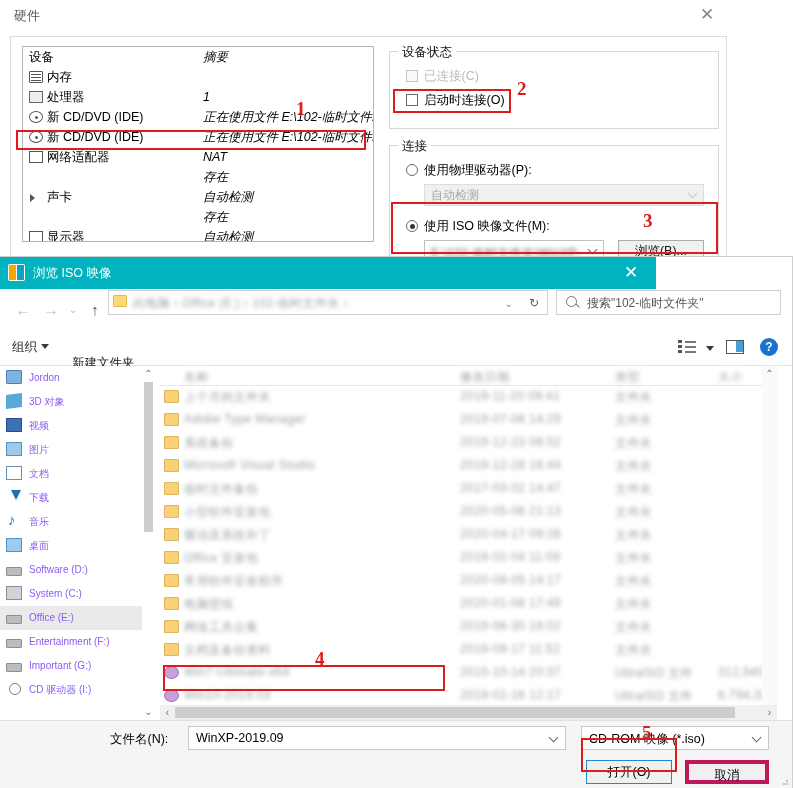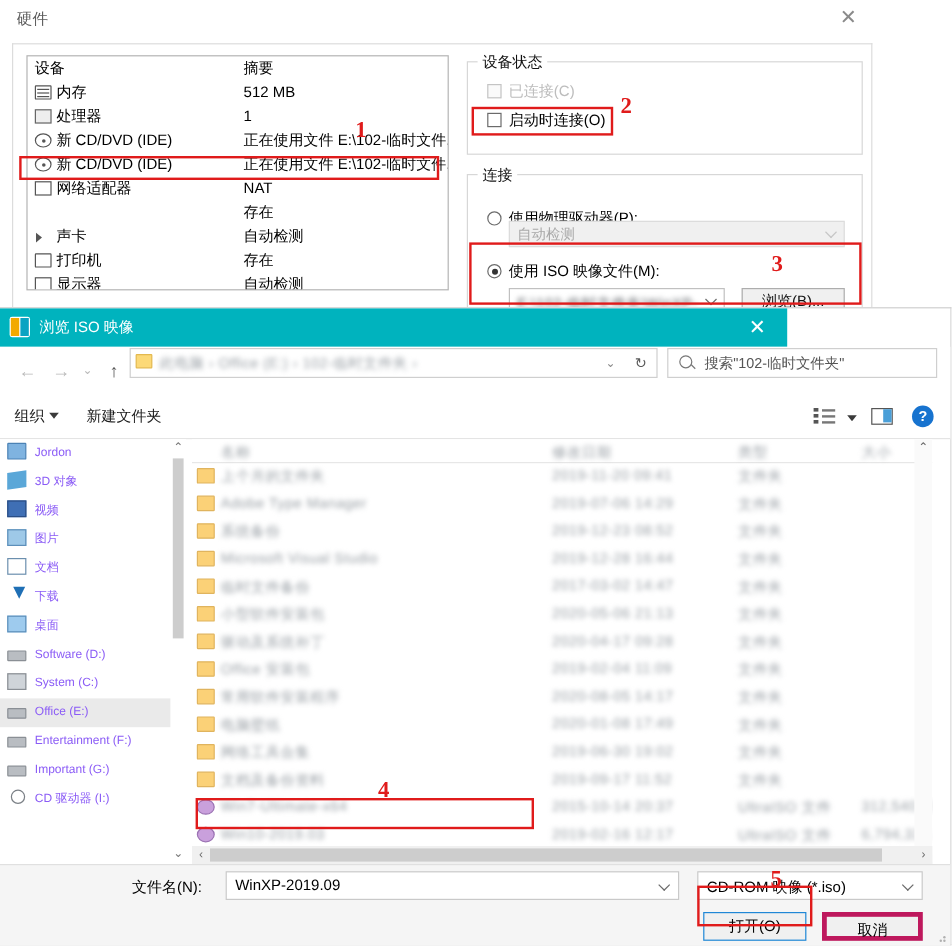--- a/index.html
+++ b/index.html
@@ -39,21 +39,21 @@
   }
 
   
   .dev-list {
     position: absolute; left: 11px; top: 9px; width: 352px; height: 196px;
     border: 1px solid #b4b4b4; background: #fff; overflow: hidden;
   }
   .dev-row { position: relative; height: 20px; line-height: 20px; padding-left: 6px; font-size: 12.5px; }
   .dev-head { font-size: 12.5px; }
   .dev-name { position: absolute; left: 6px; top: 0; width: 180px; white-space: nowrap; }
-  .dev-sum  { position: absolute; left: 180px; top: 0; width: 180px; white-space: nowrap; overflow:hidden; }
+  .dev-sum  { position: absolute; left: 180px; top: 0; width: 180px; white-space: nowrap; overflow:hidden;font-style:italic; }
   .dev-ico {
     display: inline-block; width: 14px; height: 12px; margin-right: 4px;
     vertical-align: -2px; position: relative;
   }
   .ico-mem { border:1px solid #555; background:#fff; border-radius:1px; }
   .ico-mem:after{content:"";position:absolute;left:1px;top:2px;right:1px;height:1px;background:#555;box-shadow:0 3px 0 #555,0 6px 0 #555;}
   .ico-cpu { border:1px solid #666; background:#eee; }
   .ico-cd  { border:1px solid #555; border-radius:50%; background:#fff;}
   .ico-cd:after{content:"";position:absolute;left:5px;top:4px;width:3px;height:3px;border-radius:50%;background:#555;}
   .ico-net { border:1px solid #555; background:#fff;}
@@ -261,21 +261,20 @@
 
     <div class="hw-body">
 
       <div class="dev-list">
         <div class="dev-row dev-head">
           <span class="dev-name">设备</span>
           <span class="dev-sum">摘要</span>
         </div>
         <div class="dev-row">
           <span class="dev-name"><span class="dev-ico ico-mem"></span><span>内存</span></span>
-          <span class="dev-sum">512 MB</span>
         </div>
         <div class="dev-row">
           <span class="dev-name"><span class="dev-ico ico-cpu"></span><span>处理器</span></span>
           <span class="dev-sum">1</span>
         </div>
         <div class="dev-row">
           <span class="dev-name"><span class="dev-ico ico-cd"></span><span>新 CD/DVD (IDE)</span></span>
           <span class="dev-sum">正在使用文件 E:\102-临时文件...</span>
         </div>
         <div class="dev-row">
@@ -287,42 +286,41 @@
           <span class="dev-sum">NAT</span>
         </div>
         <div class="dev-row">
           <span class="dev-sum">存在</span>
         </div>
         <div class="dev-row">
           <span class="dev-name"><span class="dev-ico ico-snd"></span><span>声卡</span></span>
           <span class="dev-sum">自动检测</span>
         </div>
         <div class="dev-row">
-          <span class="dev-name"><span class="dev-ico ico-prn"></span><span>打印机</span></span>
           <span class="dev-sum">存在</span>
         </div>
         <div class="dev-row">
           <span class="dev-name"><span class="dev-ico ico-mon"></span><span>显示器</span></span>
           <span class="dev-sum">自动检测</span>
         </div>
       </div>
 
       <div class="grp" style="left:378px; top:14px; width:330px; height:78px;">
         <span class="grp-label">设备状态</span>
         <div class="chk-row dis-text" style="left:16px; top:16px;">
           <span class="chkbox dis"></span><span>已连接(C)</span>
         </div>
         <div class="chk-row" style="left:16px; top:40px;">
           <span class="chkbox"></span><span>启动时连接(O)</span>
         </div>
       </div>
 
       <div class="grp" style="left:378px; top:108px; width:330px; height:148px;">
         <span class="grp-label">连接</span>
-        <div class="chk-row" style="left:16px; top:28px;text-align:right;">
+        <div class="chk-row" style="left:16px; top:16px;text-align:right;">
           <span class="radio"></span><span>使用物理驱动器(P):</span>
         </div>
         <div class="combo disabled" style="left:34px; top:38px; width:280px;">
           <span>自动检测</span>
           <span class="carat"></span>
         </div>
         <div class="chk-row" style="left:16px; top:72px;">
           <span class="radio on"></span><span>使用 ISO 映像文件(M):</span>
         </div>
         <div class="combo" style="left:34px; top:94px; width:180px;">
@@ -366,41 +364,42 @@
       <span class="addr-refresh">↻</span>
     </div>
 
     <div class="searchbox" style="top:33px; left:556px; width:225px;">
       <span class="search-ico"></span>
       <span class="search-ph">搜索"102-临时文件夹"</span>
     </div>
 
     <div class="fb-toolbar">
       <span class="tb-item" style="left:12px;"><span>组织</span><i class="tb-carat"></i></span>
-      <span class="tb-item" style="left:72px;">新建文件夹</span>
+      <span class="tb-item" style="left:72px;margin-top:16px;">新建文件夹</span>
       <span class="tb-viewico">
           <i style="top:0"></i>
           <i style="top:5px"></i>
           <i style="top:10px"></i>
           <b style="top:1px"></b>
           <b style="top:6px"></b>
           <b style="top:11px"></b>
         </span>
       <span class="tb-item" style="right:78px; top:11px;"><i class="tb-carat"></i></span>
       <span class="tb-paneico"></span>
       <span class="tb-help">?</span>
     </div>
 
     <div class="fb-side">
       <div class="side-item"><span class="side-ico i-pc"></span><span>Jordon</span></div>
       <div class="side-item"><span class="side-ico i-3d"></span><span>3D 对象</span></div>
       <div class="side-item"><span class="side-ico i-vid"></span><span>视频</span></div>
       <div class="side-item"><span class="side-ico i-pic"></span><span>图片</span></div>
       <div class="side-item"><span class="side-ico i-doc"></span><span>文档</span></div>
       <div class="side-item"><span class="side-ico i-dl"></span><span>下载</span></div>
+      <div class="side-item"><span class="side-ico i-mus"></span><span>音乐</span></div>
       <div class="side-item"><span class="side-ico i-desk"></span><span>桌面</span></div>
       <div class="side-item"><span class="side-ico i-drv"></span><span>Software (D:)</span></div>
       <div class="side-item"><span class="side-ico i-drvc"></span><span>System (C:)</span></div>
       <div class="side-item sel"><span class="side-ico i-drv"></span><span>Office (E:)</span></div>
       <div class="side-item"><span class="side-ico i-drv"></span><span>Entertainment (F:)</span></div>
       <div class="side-item"><span class="side-ico i-drv"></span><span>Important (G:)</span></div>
       <div class="side-item"><span class="side-ico i-cd"></span><span>CD 驱动器 (I:)</span></div>
 
       <div class="side-scroll">
         <div class="up">⌃</div>

